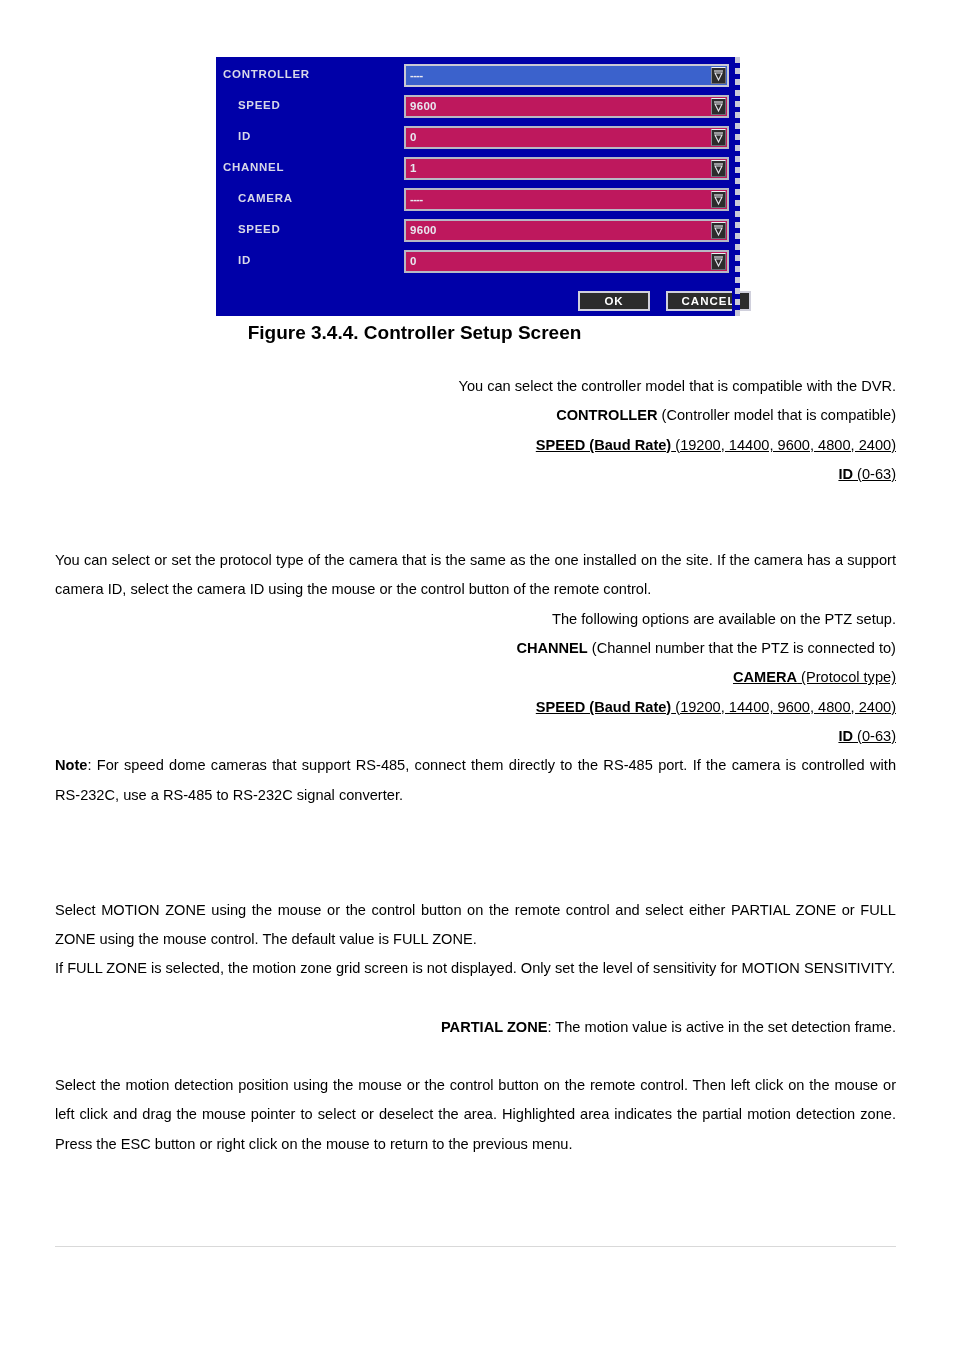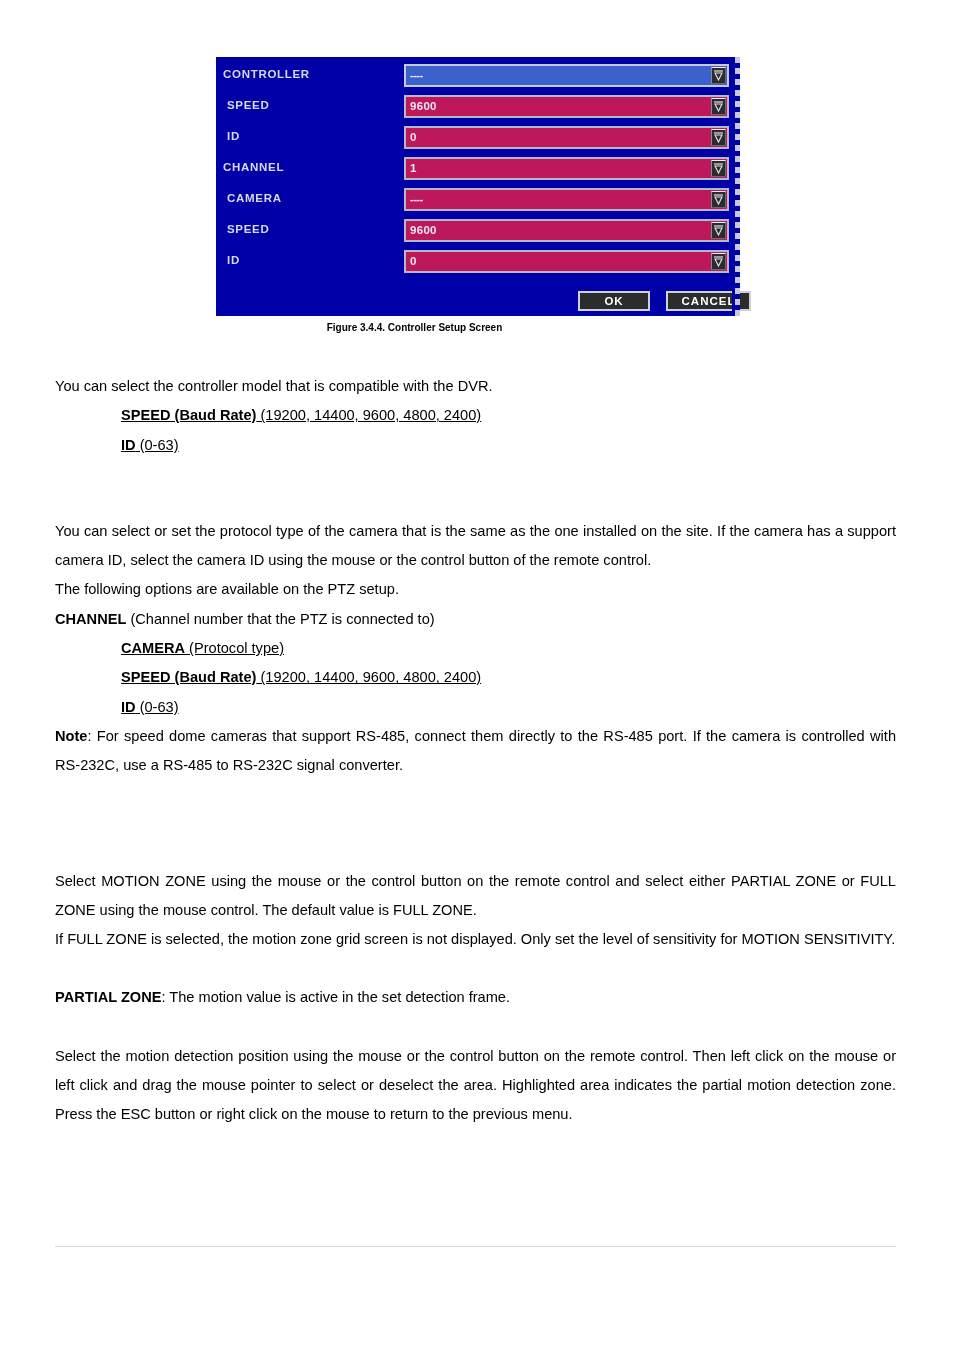--- a/index.html
+++ b/index.html
@@ -64,21 +64,21 @@
   .dvr-label {
     position: absolute;
     top: 6px;
     font-size: 11.5px;
     font-weight: bold;
     color: #d8d8e8;
     letter-spacing: 0.7px;
     white-space: nowrap;
   }
   .dvr-label.lvl0 { left: 7px; }
-  .dvr-label.lvl1 { left: 11px; }
+  .dvr-label.lvl1 { left: 22px; }
 
   .dvr-field {
     position: absolute;
     left: 188px;
     top: 2px;
     width: 325px;
     height: 23px;
     background: #be185d;
     border: 2px solid #b8b8c4;
     box-sizing: border-box;
@@ -133,38 +133,38 @@
   #btn-ok    { left: 362px; top: 234px; width: 72px; }
   #btn-cancel{ left: 450px; top: 234px; width: 85px; }
 
   
   #fig-caption {
     position: absolute;
     left: 0;
     top: 322px;
     width: 829px;
     text-align: center;
-    font-size: 10px;
+    font-size: 19px;
     font-weight: bold;
     color: #000;
   }
 
   
   #doc-body {
     position: absolute;
     left: 55px;
     top: 372px;
     width: 841px;
   }
   .p {
     font-size: 14.6px;
     line-height: 29.3px;
     color: #000;
     margin: 0;
-    text-align: left;
+    text-align: right;
   }
   .p.just { text-align: justify; }
   .indent1 { padding-left: 66px; text-decoration: underline; }
   .spacer-lg { height: 29px; }
   .spacer-xl { height: 57px; }
   .spacer-md { height: 29px; }
   b { font-weight: bold; }
 
   
   #footer-rule {
@@ -280,20 +280,21 @@
     <div class="edge-strip2"></div>
     <div class="edge-strip"></div>
   </div>
 
   <div id="fig-caption">Figure 3.4.4. Controller Setup Screen</div>
 </div>
 
 <div id="doc-body">
 
   <p class="p">You can select the controller model that is compatible with the DVR.</p>
+  <p class="p"><b>CONTROLLER</b><span> (Controller model that is compatible)</span></p>
   <p class="p indent1"><b>SPEED (Baud Rate)</b><span> (19200, 14400, 9600, 4800, 2400)</span></p>
   <p class="p indent1"><b>ID</b><span> (0-63)</span></p>
 
   <div class="spacer-xl"></div>
 
   <p class="p just">You can select or set the protocol type of the camera that is the same as the one installed on the site. If the camera has a support camera ID, select the camera ID using the mouse or the control button of the remote control.</p>
   <p class="p">The following options are available on the PTZ setup.</p>
   <p class="p"><b>CHANNEL</b><span> (Channel number that the PTZ is connected to)</span></p>
   <p class="p indent1"><b>CAMERA</b><span> (Protocol type)</span></p>
   <p class="p indent1"><b>SPEED (Baud Rate)</b><span> (19200, 14400, 9600, 4800, 2400)</span></p>

